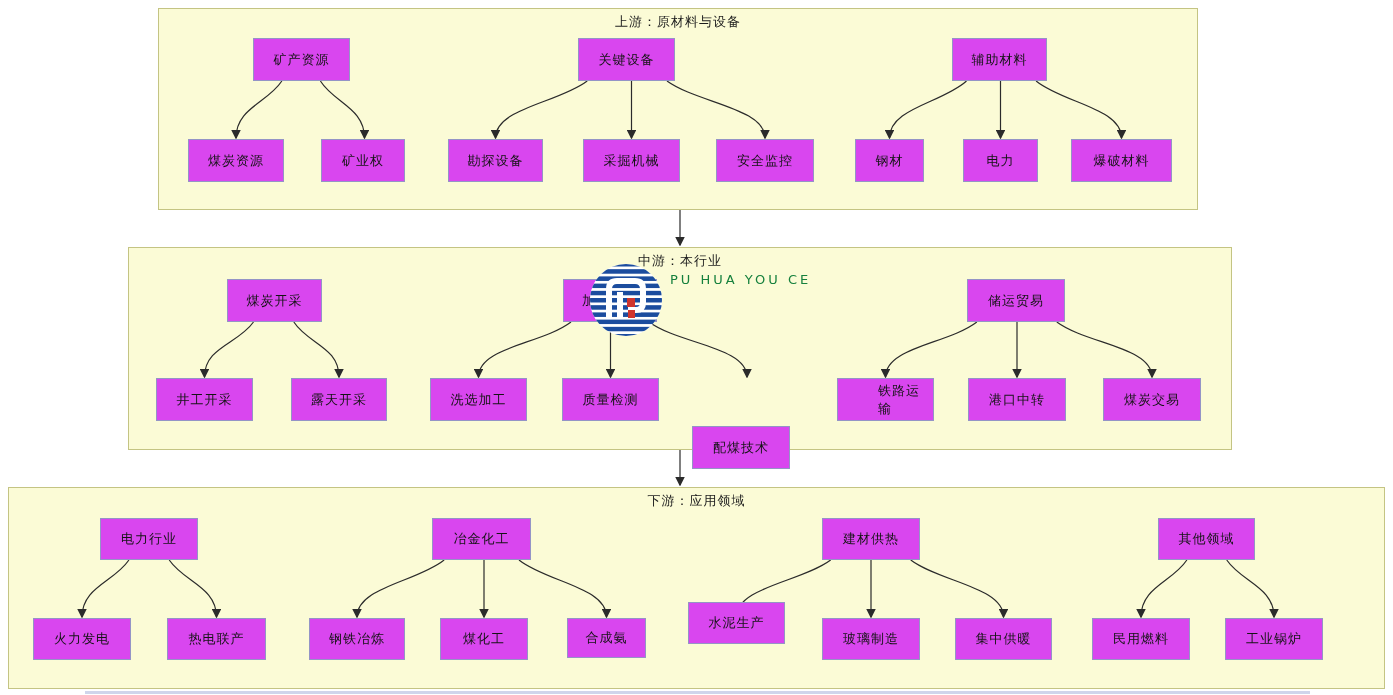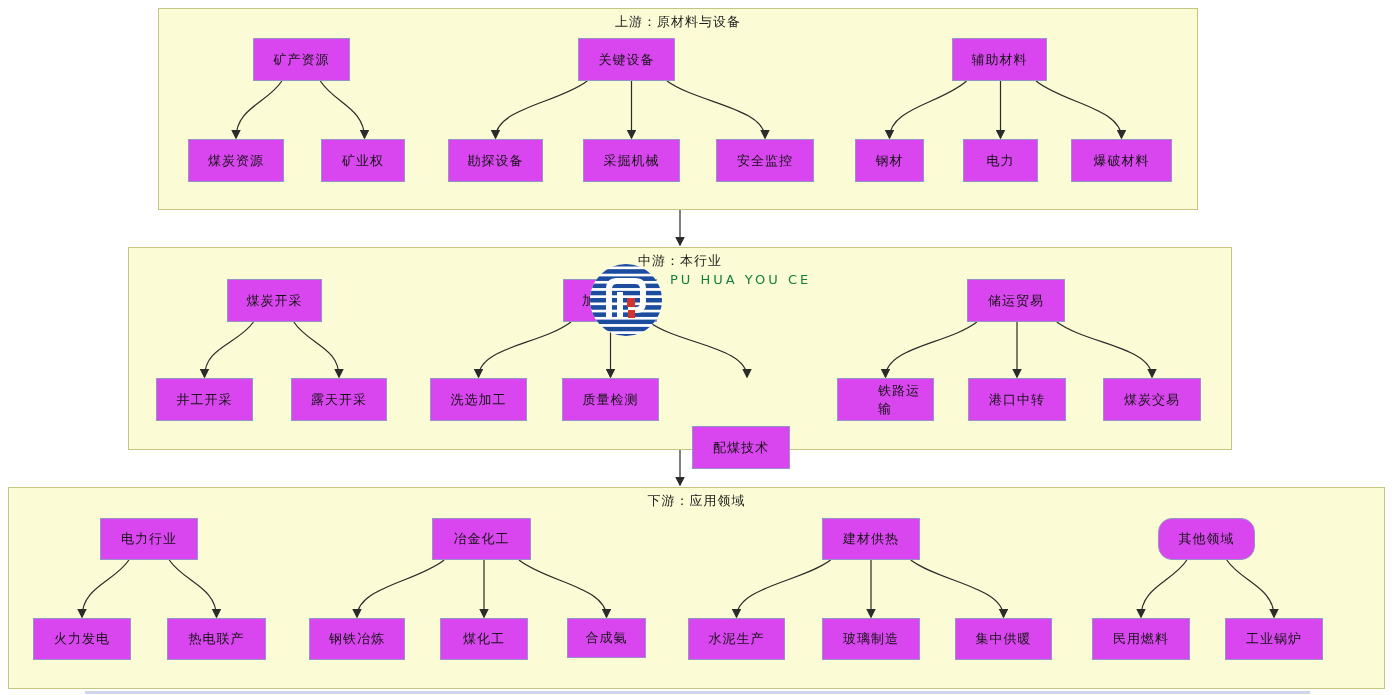--- a/index.html
+++ b/index.html
@@ -77,24 +77,24 @@
       <div class="section-label">下游：应用领域</div>
     </div>
     <div class="node" style="left: 100px; top: 518px; width: 98px; height: 42px;">电力行业</div>
     <div class="node" style="left: 33px; top: 618px; width: 98px; height: 42px;">火力发电</div>
     <div class="node" style="left: 167px; top: 618px; width: 99px; height: 42px;">热电联产</div>
     <div class="node" style="left: 432px; top: 518px; width: 99px; height: 42px;">冶金化工</div>
     <div class="node" style="left: 309px; top: 618px; width: 96px; height: 42px;">钢铁冶炼</div>
     <div class="node" style="left: 440px; top: 618px; width: 88px; height: 42px;">煤化工</div>
     <div class="node" style="left: 567px; top: 618px; width: 79px; height: 40px;">合成氨</div>
     <div class="node" style="left: 822px; top: 518px; width: 98px; height: 42px;">建材供热</div>
-    <div class="node" style="left: 688px; top: 618px; width: 97px; height: 42px; text-align: right;">水泥生产</div>
+    <div class="node" style="left: 688px; top: 602px; width: 97px; height: 42px; text-align: right;">水泥生产</div>
     <div class="node" style="left: 822px; top: 618px; width: 98px; height: 42px;">玻璃制造</div>
     <div class="node" style="left: 955px; top: 618px; width: 97px; height: 42px;">集中供暖</div>
-    <div class="node" style="left: 1158px; top: 518px; width: 97px; height: 42px; border-radius: 14px;">其他领域</div>
+    <div class="node" style="left: 1158px; top: 518px; width: 97px; height: 42px;">其他领域</div>
     <div class="node" style="left: 1092px; top: 618px; width: 98px; height: 42px;">民用燃料</div>
     <div class="node" style="left: 1225px; top: 618px; width: 98px; height: 42px;">工业锅炉</div>
   </div>
 
 <svg id="edge-layer" width="1393" height="695" viewBox="0 0 1393 695" xmlns="http://www.w3.org/2000/svg">
   <defs>
     <marker id="arrow" viewBox="0 0 10 10" refX="8.5" refY="5" markerWidth="8" markerHeight="8" orient="auto-start-reverse">
       <path d="M0,0 L10,5 L0,10 z" fill="#2b2b2b"></path>
     </marker>
   </defs>

